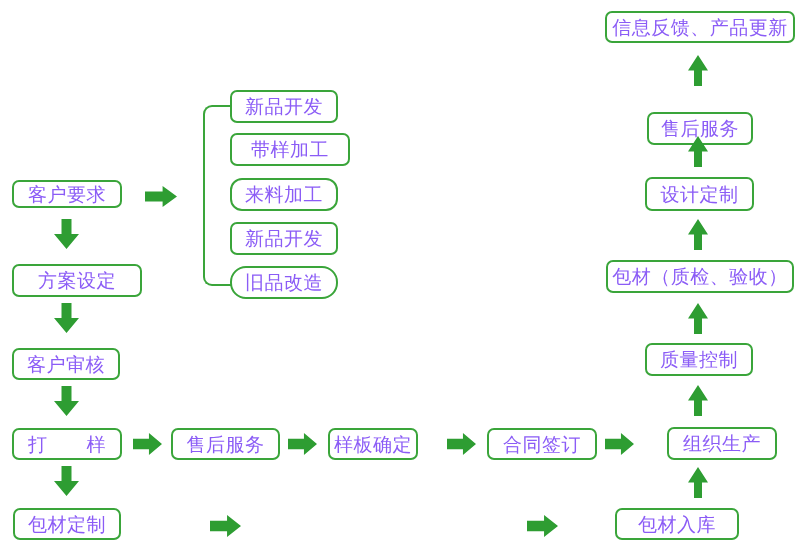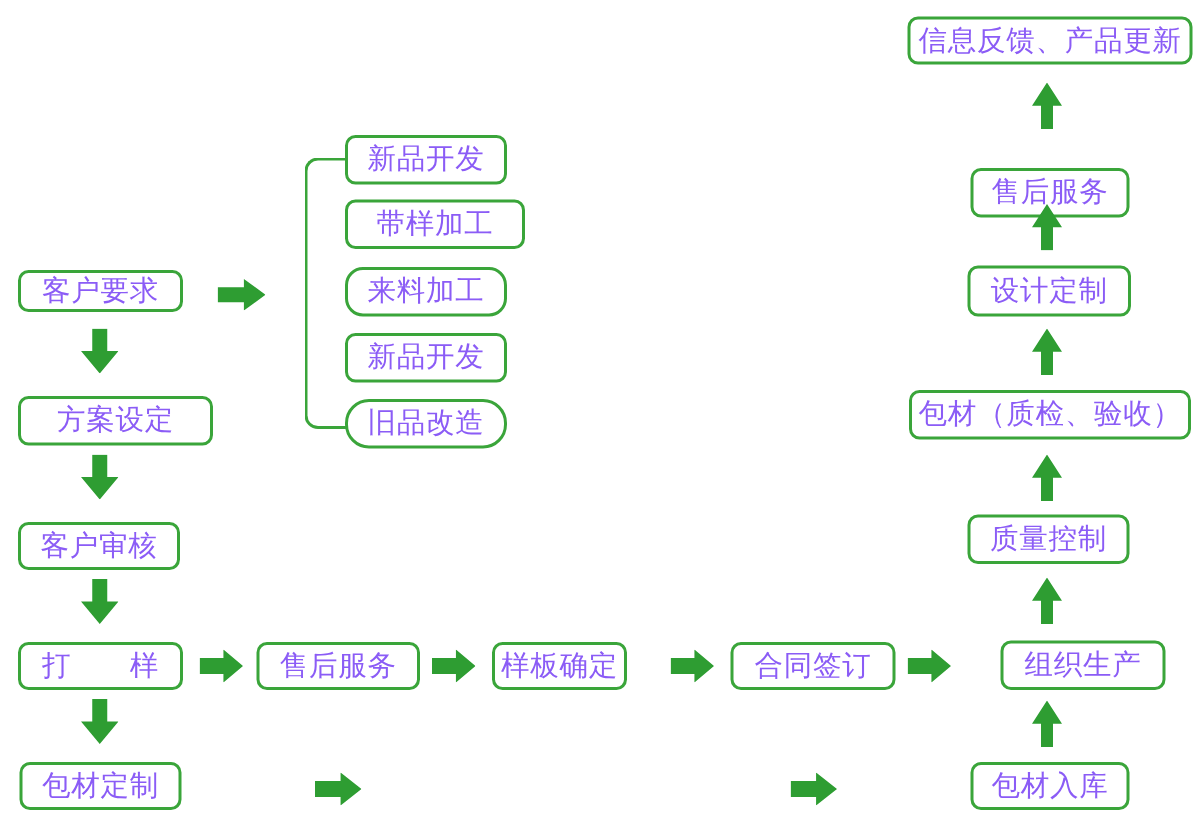--- a/index.html
+++ b/index.html
@@ -35,21 +35,21 @@
   #b-incoming     { left:230px; top:178px; width:108px; height:33px;border-radius:12px; }
   #b-new-product  { left:230px; top:222px; width:108px; height:33px; }
   #b-old-product  { left:230px; top:266px; width:108px; height:33px;border-radius:16px; }
   
   #b-customer-trial  { left:171px; top:428px; width:109px; height:32px; }
   #b-sample-confirm  { left:328px; top:428px; width:90px; height:32px; }
   #b-contract        { left:487px; top:428px; width:110px; height:32px; }
   #b-production      { left:667px; top:427px; width:110px; height:33px; }
   
   #b-design-custom   { left:330px; top:508px; width:107px; height:32px; }
-  #b-pack-warehouse  { left:647px; top:508px; width:106px; height:32px; }
+  #b-pack-warehouse  { left:615px; top:508px; width:124px; height:32px; }
   
   #b-quality       { left:645px; top:343px; width:108px; height:33px; }
   #b-pack-qc       { left:606px; top:260px; width:188px; height:33px; }
   #b-delivery      { left:645px; top:177px; width:109px; height:34px; }
   #b-after-sales   { left:647px; top:112px;  width:106px; height:33px; }
   #b-info-feedback { left:605px; top:11px;  width:190px; height:32px; }
   
   #a-req { left:145px; top:186px; width:32px; height:21px; }
   #a-d1  { left:54px;  top:219px; width:25px; height:30px; }
   #a-d2  { left:54px;  top:303px; width:25px; height:30px; }

